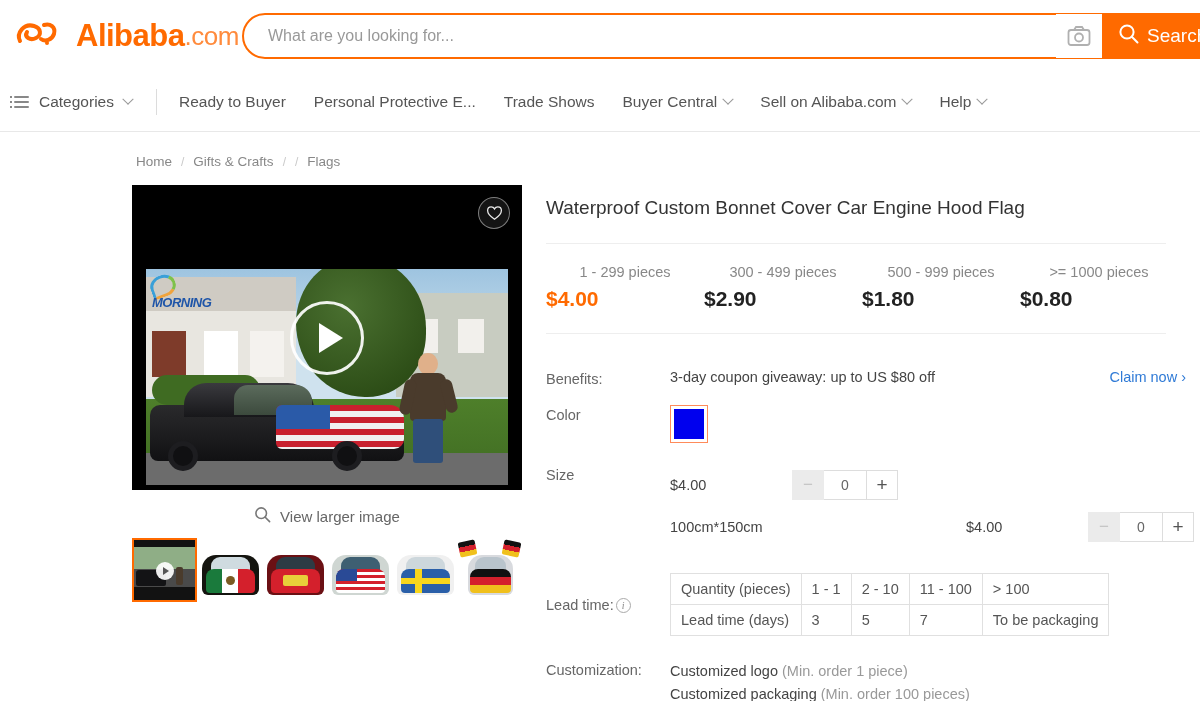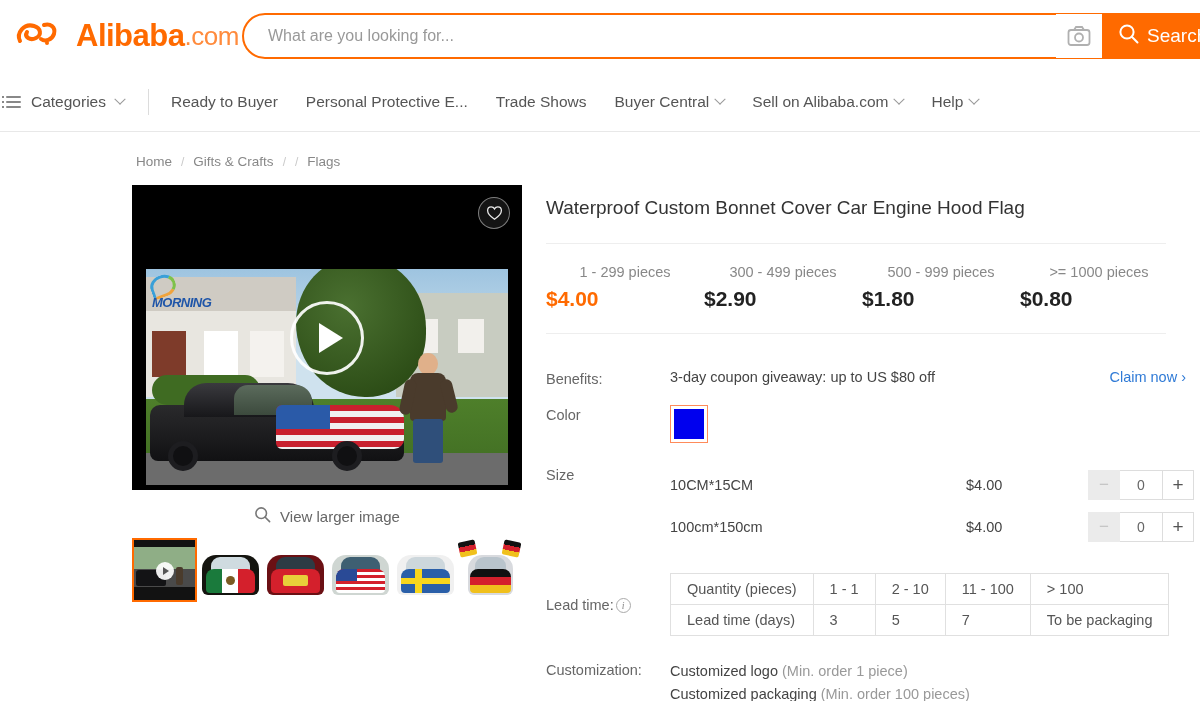--- a/index.html
+++ b/index.html
@@ -92,21 +92,21 @@
     white-space: nowrap;
     font-family: "Liberation Sans", sans-serif;
   }
 
   
   .nav {
     height: 60px;
     display: flex;
     align-items: center;
     border-bottom: 1px solid #e8e8e8;
-    padding-left: 6px;
+    padding-left: 14px;
     font-size: 15.5px;
     color: #555;
   }
   .nav-cat {
     display: flex; align-items: center; gap: 10px;
     cursor: pointer; color: #555;
   }
   .hamburger { display: flex; flex-direction: column; gap: 3px; }
   .hamburger i {
     display: block; width: 15px; height: 2px; background: #888; border-radius: 1px;
@@ -413,21 +413,21 @@
     border:1px solid #aaa; color:#888; font-size:10px;
     font-style: italic; font-family:"Liberation Serif", serif;
     cursor:pointer;
   }
   table.lead {
     border-collapse: collapse;
     font-size: 14.5px; color:#555;
   }
   table.lead td {
     border: 1px solid #e0e0e0;
-    padding: 7px 16px;
+    padding: 7px 10px;
     white-space: nowrap;
   }
   table.lead td.head { color:#555; }
 
   .cust-row { margin-top: 24px; }
   .cust-line { font-size: 14.5px; color:#444; line-height: 1.62; }
   .cust-min { color:#999; }
   .more {
     font-size: 14.5px; color:#555; cursor:pointer;
     display:inline-flex; align-items:center; gap:6px; margin-top: 2px;
@@ -667,21 +667,20 @@
       <div class="row-label">Color</div>
       <div class="swatch">
         <i></i>
       </div>
     </div>
 
     <div class="row size-row">
       <div class="row-label">Size</div>
       <div class="size-list">
         <div class="size-item">
-          <div class="size-name">10CM*15CM</div>
           <div class="size-price">$4.00</div>
           <div class="stepper">
             <div class="st-minus">−</div>
             <div class="st-val">0</div>
             <div class="st-plus">+</div>
           </div>
         </div>
         <div class="size-item">
           <div class="size-name">100cm*150cm</div>
           <div class="size-price">$4.00</div>

